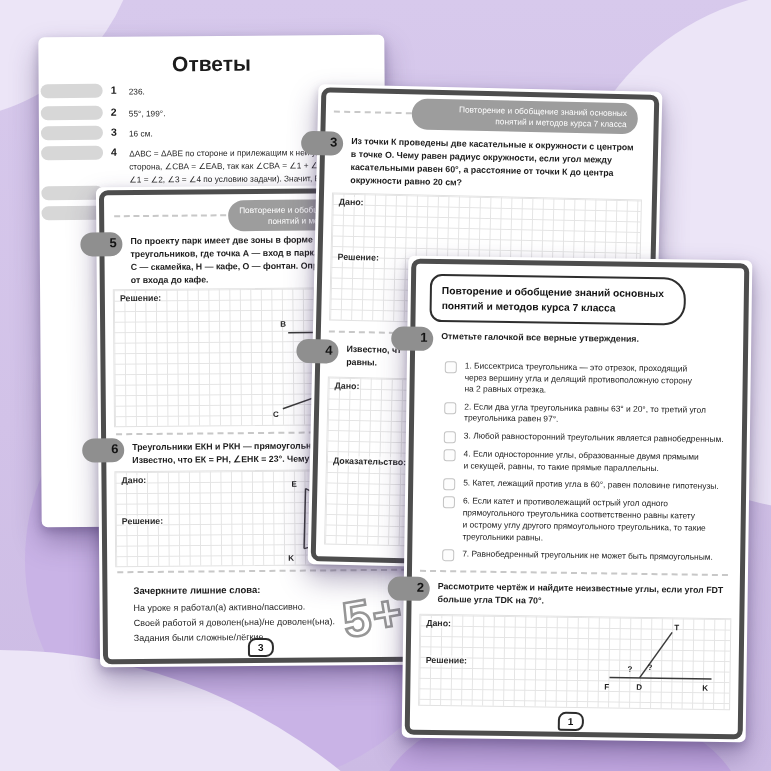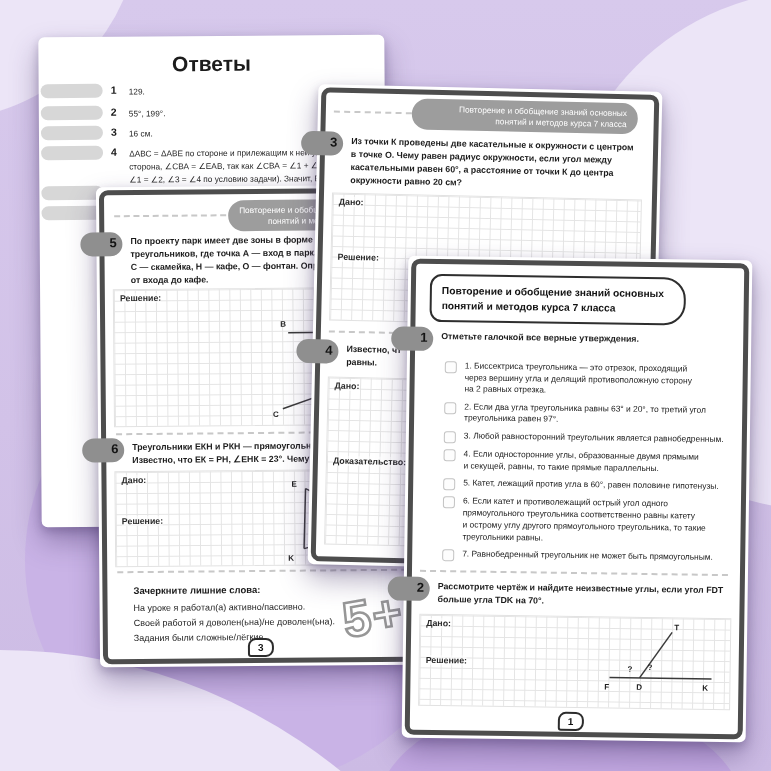--- a/index.html
+++ b/index.html
@@ -66,21 +66,21 @@
   <div class="blob b-light" style="left:-540px;top:650px;width:1080px;height:1080px;"></div>
   <div class="blob b-light" style="left:-260px;top:-280px;width:400px;height:400px;"></div>
   <div class="blob b-dark" style="left:375px;top:700px;width:370px;height:230px;"></div>
 
   <section class="sheet" style="left:40px;top:36px;width:346px;height:490px;transform:rotate(-0.4deg);z-index:1;">
     <div class="atitle">Ответы</div>
 
     <div class="arow" style="top:48px;">
       <span class="apill"></span>
       <span class="anum">1</span>
-      <span class="atext">129.</span>
+      <span class="atext">236.</span>
     </div>
     <div class="arow" style="top:70px;">
       <span class="apill"></span>
       <span class="anum">2</span>
       <span class="atext">55°, 199°.</span>
     </div>
     <div class="arow" style="top:90px;">
       <span class="apill"></span>
       <span class="anum">3</span>
       <span class="atext">16 см.</span>

